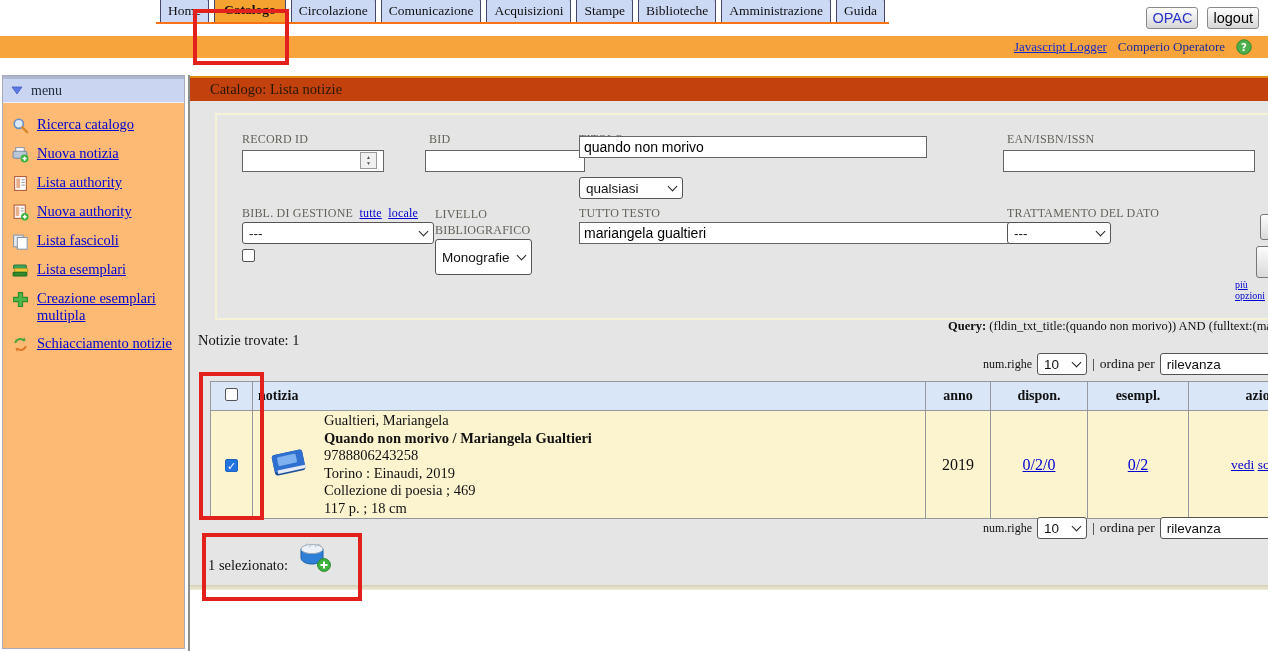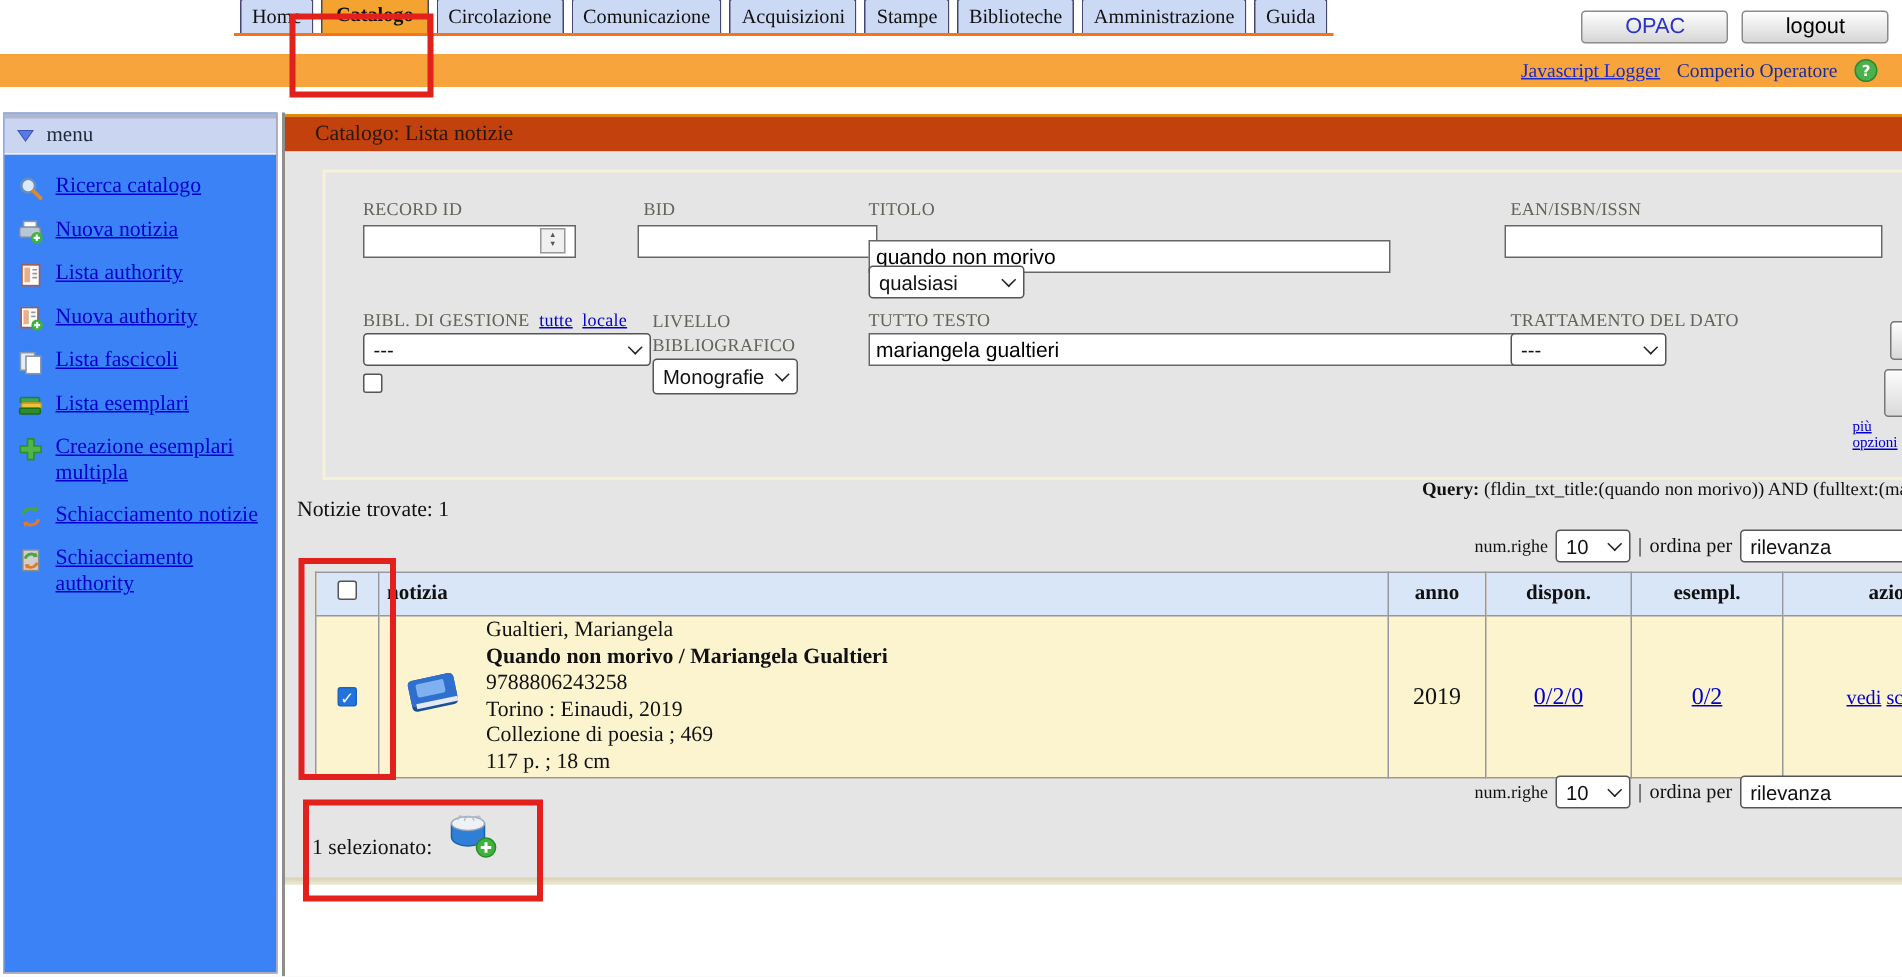--- a/index.html
+++ b/index.html
@@ -14,33 +14,33 @@
   .hdr{position:absolute;left:0;top:0;width:1268px;height:36px;background:#fff;}
   .logo{position:absolute;left:10px;top:2px;display:flex;align-items:center;gap:2px;}
   .logo-text{font-family:"Liberation Sans",sans-serif;font-weight:bold;font-style:italic;
              font-size:27px;color:#2f9e33;letter-spacing:-1px;text-shadow:0 1px 1px #bcd9b0;}
   .tabs{position:absolute;left:156px;bottom:12px;display:flex;align-items:flex-end;gap:5px;
         border-bottom:2px solid #f97316;padding:0 4px;}
   .tab{font-size:13.5px;padding:3px 7px;background:#ccd9f4;border:1px solid #47476b;border-bottom:none;
        border-radius:2px 2px 0 0;white-space:nowrap;}
   .tab.active{background:#F5A330;font-weight:bold;padding:4px 9px;}
   .hdr-actions{position:absolute;right:9px;top:7px;display:flex;gap:9px;}
-  .hbtn{font-size:14.5px;padding:2px 28px;background:linear-gradient(#fefefe,#d6d6d6);
+  .hbtn{font-size:14.5px;padding:2px 5px;background:linear-gradient(#fefefe,#d6d6d6);
         border:1px solid #8a8a8a;border-radius:3px;cursor:pointer;}
   .hbtn.opac{color:#2a35c8;}
 
   
   .subbar{position:absolute;left:0;top:36px;width:1268px;height:22px;background:#F8A43C;
           display:flex;justify-content:flex-end;align-items:center;gap:11px;
           padding-right:16px;box-sizing:border-box;font-size:13px;}
   .subbar a{color:#1a2acc;}
   .operator{color:#1c2b9a;text-decoration:none;}
 
   
-  .side{position:absolute;left:2px;top:75px;width:183px;height:574px;background:#3b82f6;
+  .side{position:absolute;left:2px;top:75px;width:183px;height:574px;background:#fdba74;
         border:1px solid #a9a9bb;box-sizing:border-box;}
   .menubar{height:23px;background:#C9D5F1;border-top:3px solid #aeb7d2;border-bottom:1px solid #eef0fb;
            display:flex;align-items:center;gap:8px;padding-left:8px;font-size:14px;color:#1d2a3a;cursor:pointer;}
   .sitems{padding:13px 6px 0 9px;}
   .sitem{display:flex;gap:8px;margin-bottom:11px;align-items:flex-start;font-size:14.5px;line-height:1.18;}
   .sitem svg{flex:none;margin-top:1px;}
   .vline{position:absolute;left:188px;top:75px;width:2px;height:576px;background:#8e8e8e;}
 
   
   .main{position:absolute;left:190px;top:76px;width:1078px;height:575px;overflow:hidden;}
@@ -209,69 +209,59 @@
       <div class="sitem">
         <svg width="17" height="17" viewBox="0 0 16 16">
           <path d="M3 6.5a5 5 0 0 1 8-2.5" fill="none" stroke="#49a63c" stroke-width="2"></path>
           <path d="M11.6 1.2l1.2 3.4-3.6.4z" fill="#49a63c"></path>
           <path d="M13 9.5a5 5 0 0 1-8 2.5" fill="none" stroke="#e07a2a" stroke-width="2"></path>
           <path d="M4.4 14.8l-1.2-3.4 3.6-.4z" fill="#e07a2a"></path>
         </svg>
         <a>Schiacciamento notizie</a>
       </div>
 
-      <div class="sitem">
-        <svg width="17" height="17" viewBox="0 0 16 16">
-          <rect x="3" y="1.5" width="10" height="13" fill="#cfcfcf" stroke="#8a8a8a"></rect>
-          <path d="M4.5 7a4 4 0 0 1 6.4-2" fill="none" stroke="#49a63c" stroke-width="1.8"></path>
-          <path d="M11.3 3l1 2.8-3 .3z" fill="#49a63c"></path>
-          <path d="M12 9.5a4 4 0 0 1-6.4 2" fill="none" stroke="#e07a2a" stroke-width="1.8"></path>
-          <path d="M5.2 13.5l-1-2.8 3-.3z" fill="#e07a2a"></path>
-        </svg>
-        <a>Schiacciamento authority</a>
-      </div>
 
     </div>
   </div>
   <div class="vline"></div>
 
   <div class="main">
     <div class="titlebar">Catalogo: Lista notizie</div>
 
     <div class="khaki">
 
       <div class="panel">
         <span class="flabel" style="left:25px;top:17px">RECORD ID</span>
         <input class="fin" style="left: 25px; top: 35px; width: 132px;" value="">
         <span class="spinbox" style="left:143px;top:37px">▲<br>▼</span>
 
         <span class="flabel" style="left:212px;top:17px">BID</span>
         <input class="fin" style="left: 208px; top: 35px; width: 150px;" value="">
 
         <span class="flabel" style="left:362px;top:17px">TITOLO</span>
-        <input class="fin" style="left: 362px; top: 45px; width: 338px;" value="quando non morivo">
+        <input class="fin" style="left: 362px; top: 21px; width: 338px;" value="quando non morivo">
         <div class="fselect" style="left:362px;top:62px;width:104px">
           <span>qualsiasi</span>
           <span class="chev"></span>
         </div>
 
         <span class="flabel" style="left:790px;top:17px">EAN/ISBN/ISSN</span>
         <input class="fin" style="left: 786px; top: 35px; width: 242px;" value="">
 
         <span class="flabel" style="left:25px;top:91px"><span>BIBL. DI GESTIONE</span>&nbsp;
           <a>tutte</a>&nbsp;
           <a>locale</a></span>
         <div class="fselect" style="left:25px;top:107px;width:192px">
           <span>---</span>
           <span class="chev"></span>
         </div>
         <span class="flabel wrap" style="left:25px;top:133px;width:200px"><span class="cbx" style="vertical-align:-2px"></span></span>
 
         <span class="flabel wrap" style="left:218px;top:91px;width:100px">LIVELLO BIBLIOGRAFICO</span>
-        <div class="fselect" style="left:218px;top:124px;width:97px;height:24px">
+        <div class="fselect" style="left:218px;top:124px;width:97px;height:36px">
           <span>Monografie</span>
           <span class="chev"></span>
         </div>
 
         <span class="flabel" style="left:362px;top:91px">TUTTO TESTO</span>
         <input class="fin" style="left: 362px; top: 107px; width: 425px;" value="mariangela gualtieri">
 
         <span class="flabel" style="left:790px;top:91px">TRATTAMENTO DEL DATO</span>
         <div class="fselect" style="left:790px;top:107px;width:104px">
           <span>---</span>

